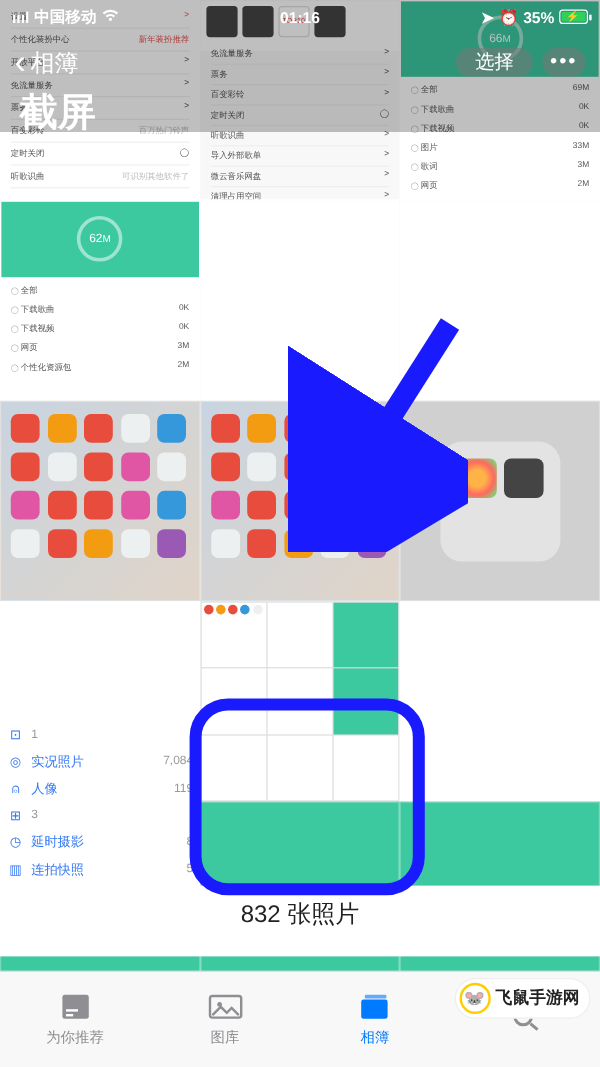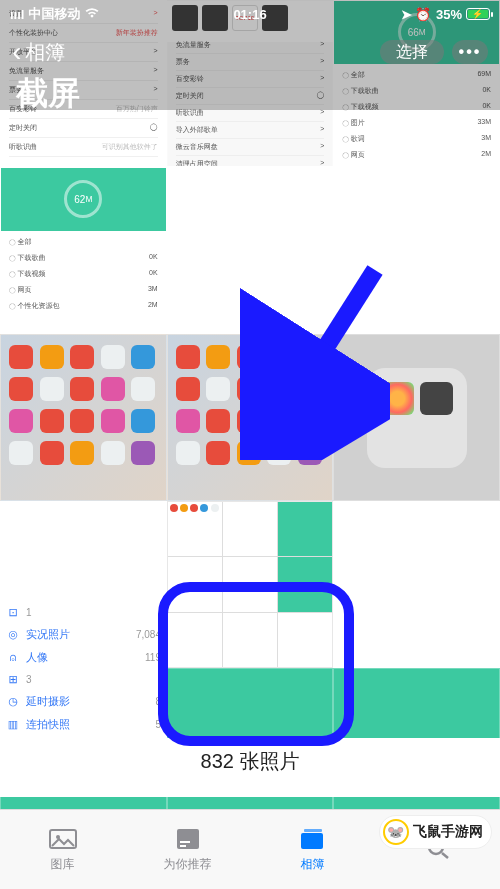--- a/index.html
+++ b/index.html
@@ -411,36 +411,36 @@
       <span class="count">26</span>
     </div>
 </div>
 
 <div class="summary">832 张照片</div>
 
 <div class="tabbar">
   <div class="tab">
     <span class="tab-icon">
         <svg viewBox="0 0 30 24">
+          <rect x="4" y="2" width="22" height="20" rx="2" fill="#8e8e93"></rect>
+          <rect x="7" y="14" width="10" height="2" fill="#fff"></rect>
+          <rect x="7" y="18" width="6" height="2" fill="#fff"></rect>
+        </svg>
+      </span>
+    <span>为你推荐</span>
+  </div>
+  <div class="tab">
+    <span class="tab-icon">
+        <svg viewBox="0 0 30 24">
           <rect x="2" y="3" width="26" height="18" rx="2" fill="none" stroke="#8e8e93" stroke-width="2"></rect>
           <circle cx="10" cy="10" r="2" fill="#8e8e93"></circle>
           <path d="M4 19l7-7 5 5 4-4 6 6" fill="none" stroke="#8e8e93" stroke-width="2"></path>
         </svg>
       </span>
     <span>图库</span>
-  </div>
-  <div class="tab">
-    <span class="tab-icon">
-        <svg viewBox="0 0 30 24">
-          <rect x="4" y="2" width="22" height="20" rx="2" fill="#8e8e93"></rect>
-          <rect x="7" y="14" width="10" height="2" fill="#fff"></rect>
-          <rect x="7" y="18" width="6" height="2" fill="#fff"></rect>
-        </svg>
-      </span>
-    <span>为你推荐</span>
   </div>
   <div class="tab active">
     <span class="tab-icon">
         <svg viewBox="0 0 30 24">
           <rect x="3" y="6" width="22" height="16" rx="2" fill="#007aff"></rect>
           <rect x="6" y="2" width="18" height="3" rx="1" fill="#007aff" opacity=".6"></rect>
         </svg>
       </span>
     <span>相簿</span>
   </div>

